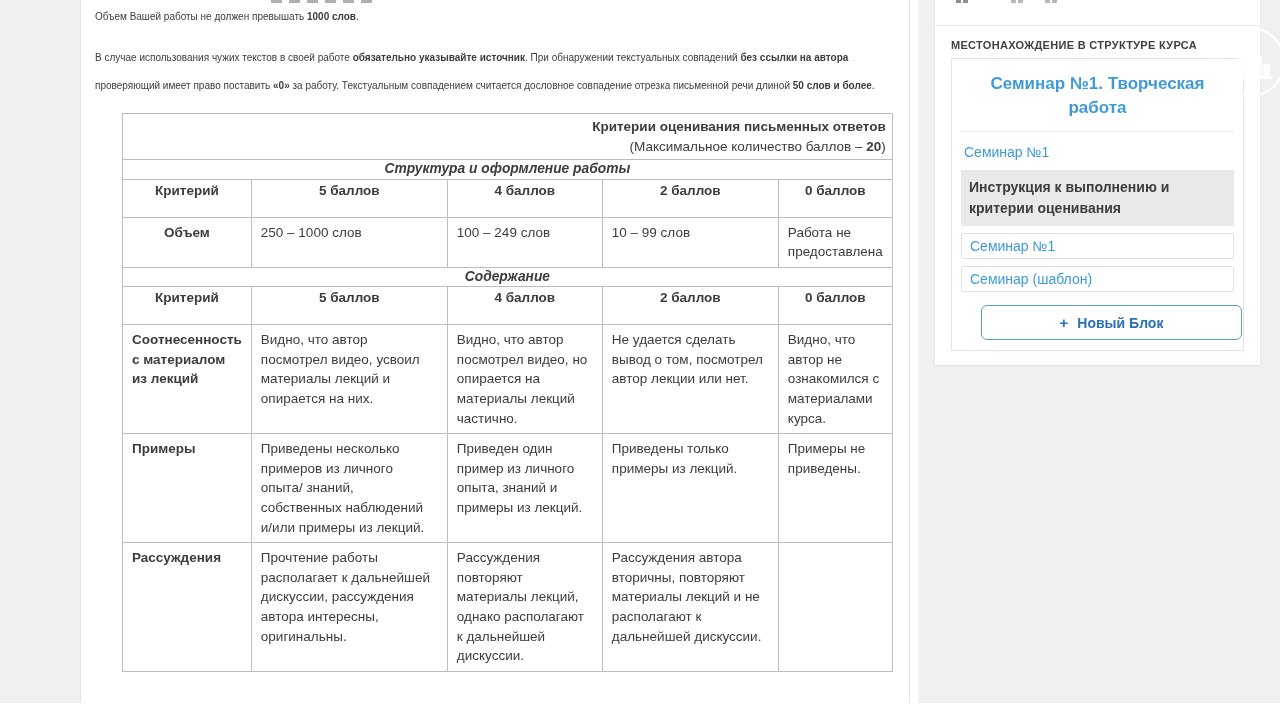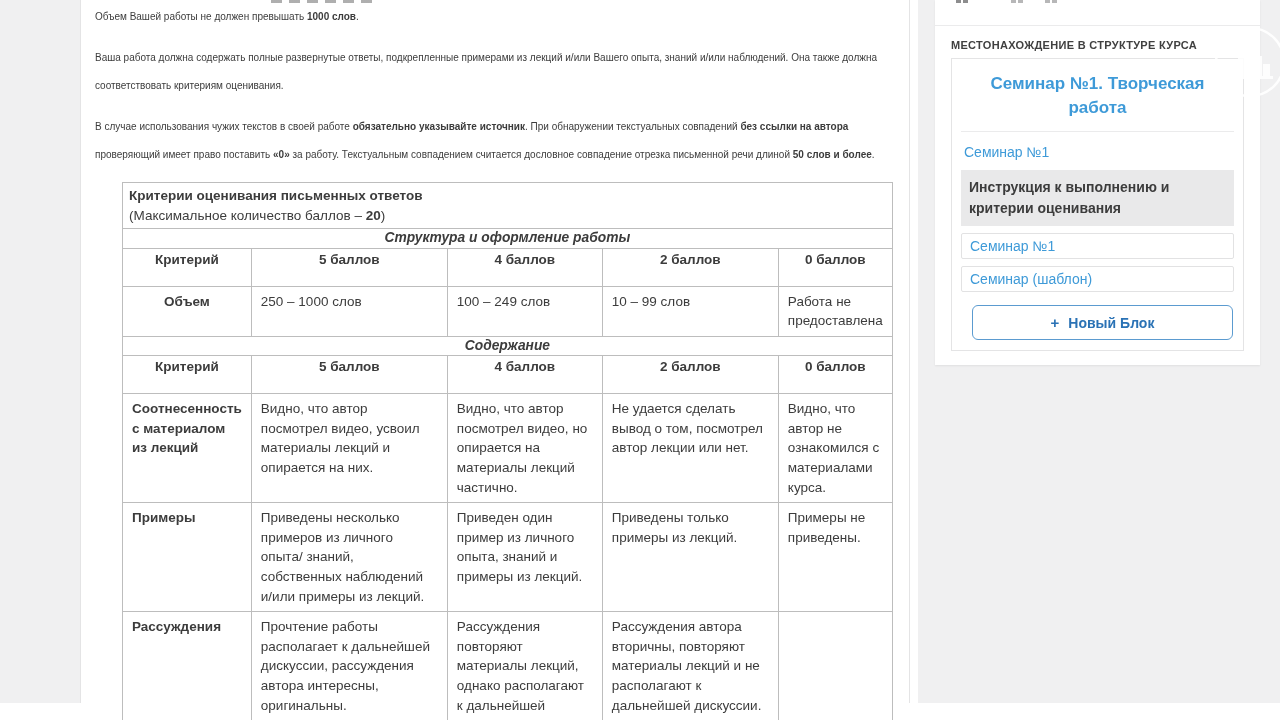--- a/index.html
+++ b/index.html
@@ -14,42 +14,42 @@
   
   .content{position:absolute;left:81px;top:0;width:828px;box-sizing:border-box;padding:3px 0 0 14px;background:#fff;}
   .content p{margin:0 0 13px;font-size:10px;line-height:28px;width:800px;}
   .cutoff-artifact{position:absolute;left:190px;top:0;width:104px;height:3px;opacity:.55;
         background:repeating-linear-gradient(90deg,#6d6d6d 0 11px,transparent 11px 18px);}
 
   
   table.criteria{border-collapse:collapse;table-layout:fixed;margin:2px 0 0 27px;font-size:13.5px;color:#3c3c3c;}
   table.criteria td{border:1px solid #bdbdbd;vertical-align:top;padding:5px 9px;line-height:19.6px;
         word-wrap:break-word;overflow-wrap:break-word;}
-  tr.row-title td{text-align:left;padding:3px 6px;line-height:19.5px;}
+  tr.row-title td{text-align:right;padding:3px 6px;line-height:19.5px;}
   tr.row-section td{text-align:center;font-weight:bold;font-style:italic;font-size:13.8px;padding:1px 6px;line-height:16.5px;}
   tr.row-header td{font-weight:bold;text-align:center;height:38px;box-sizing:border-box;padding:1px 6px;}
   tr.row-data td:first-child{font-weight:bold;}
   tr.center-first td:first-child{text-align:center;}
 
   
   .sidebar-card{position:absolute;left:17px;top:0;width:325px;background:#fff;
         box-shadow:0 1px 2px rgba(0,0,0,.07);padding-bottom:14px;box-sizing:border-box;}
   .card-top{position:relative;height:25px;border-bottom:1px solid #ebebec;}
   .frag{position:absolute;top:0;width:5px;height:3px;background:#b7b7b8;}
   .frag.dark{background:#8d8d8e;}
   .sb-heading{margin:13px 16px 7px;font-size:11px;font-weight:bold;color:#404040;letter-spacing:.3px;}
   .nav-box{margin:0 16px;border:1px solid #e4e4e5;padding:9px;}
   .course-title{display:block;color:#3e9ad8;font-size:17px;font-weight:bold;line-height:24px;
         padding:4px 3px 11px;border-bottom:1px solid #ebebec;text-decoration:none;text-align:center;}
   .nav-link{display:block;margin:12px 3px 10px;color:#3e9ad8;font-size:14px;text-decoration:none;}
   .nav-current{background:#e9e9ea;border-radius:0;padding:7px 8px;font-size:14px;font-weight:bold;
         line-height:21px;color:#3c3c3c;margin:0 0 7px;}
   .nav-boxed{display:block;border:1px solid #e2e2e3;border-radius:2px;padding:3px 8px;margin:0 0 7px;
         color:#3e9ad8;font-size:14px;line-height:18px;text-decoration:none;background:#fff;}
-  .new-block-btn{display:block;width:calc(100% - 12px);margin:13px 11px 1px;padding:8px 0;background:#fff;
+  .new-block-btn{display:block;width:calc(100% - 12px);margin:13px 20px 1px;padding:8px 0;background:#fff;
         border:1px solid #5b9bd0;border-radius:6px;color:#2a72b5;font-weight:bold;font-size:14px;
         text-align:center;font-family:inherit;cursor:pointer;}
   .new-block-btn .plus{margin-right:9px;font-size:15px;}
   .watermark{position:absolute;left:1212px;top:24px;width:76px;height:76px;}
 </style>
 </head>
 <body>
 
 <div class="page">
 
@@ -87,21 +87,20 @@
       <rect x="43" y="32" width="7" height="20"></rect>
       <rect x="18" y="40" width="7" height="12"></rect>
       <rect x="51" y="40" width="7" height="12"></rect>
       <rect x="15" y="52" width="46" height="3"></rect>
     </g>
   </svg>
 
   <div class="content">
     <div class="cutoff-artifact"></div>
     <p>Объем Вашей работы не должен превышать <b>1000 слов</b>.</p>
-    <p>Ваша работа должна содержать  полные развернутые ответы, подкрепленные примерами из лекций и/или Вашего опыта, знаний и/или наблюдений. Она также должна соответствовать критериям оценивания.</p>
     <p>В случае использования чужих текстов в своей работе <b>обязательно указывайте источник</b>. При обнаружении текстуальных совпадений <b>без ссылки на автора</b> проверяющий имеет право поставить <b>«0»</b> за работу. Текстуальным совпадением считается дословное совпадение отрезка письменной речи длиной <b>50 слов и более</b>.</p>
     <table class="criteria" id="criteria-table">
         <colgroup>
           <col style="width: 119px;">
           <col style="width: 196px;">
           <col style="width: 155px;">
           <col style="width: 176px;">
           <col style="width: 97px;">
         </colgroup>
         <tbody>

